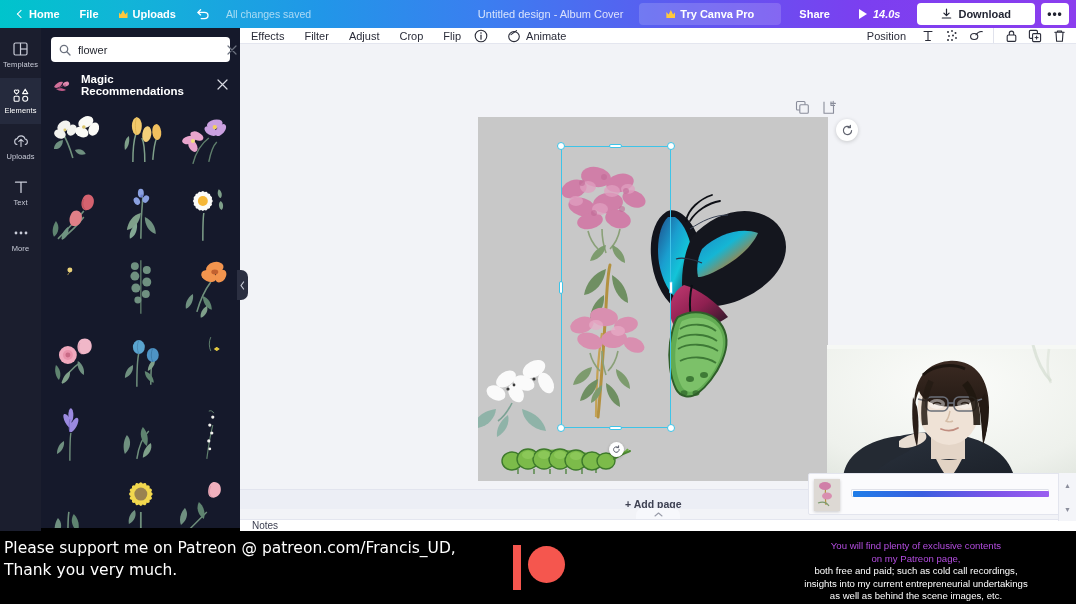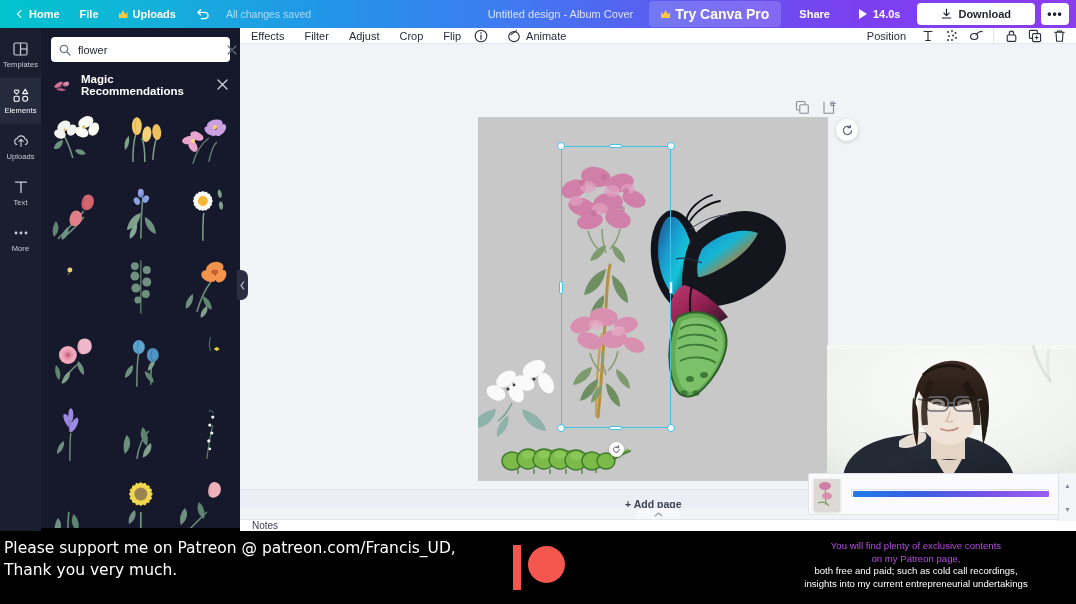--- a/index.html
+++ b/index.html
@@ -21,26 +21,26 @@
   .tb-item {
     display: flex; align-items: center; gap: 5px;
     padding: 4px 10px; border-radius: 4px; cursor: pointer;
     font-weight: 600; white-space: nowrap;
   }
   .tb-saved { font-weight: 400; color: rgba(255,255,255,.62); padding-left: 6px; font-size: 10.5px; }
   .tb-right { margin-left: auto; display: flex; align-items: center; gap: 6px; padding-right: 7px; }
   .tb-title { font-size: 11px; color: rgba(255,255,255,.80); padding: 4px 10px; border-radius: 4px; cursor: pointer; }
   .btn-pro {
     display: flex; align-items: center; gap: 5px;
-    background: rgba(255,255,255,.16); padding: 5px 12px; border-radius: 4px;
-    font-weight: 700; font-size: 14px; cursor: pointer;
+    background: rgba(255,255,255,.16); padding: 5px 27px; border-radius: 4px;
+    font-weight: 700; font-size: 11px; cursor: pointer;
   }
   .crown { width: 9px; height: 8px; background: #ffc83d; clip-path: polygon(0% 100%,0% 25%,25% 55%,50% 0%,75% 55%,100% 25%,100% 100%); }
   .btn-share { padding: 5px 12px; border-radius: 4px; font-weight: 700; font-size: 11px; cursor: pointer; }
-  .btn-time { display: flex; align-items: center; gap: 6px; padding: 5px 11px; border-radius: 4px; font-weight: 700; font-size: 11px; cursor: pointer; }
+  .btn-time { display: flex; align-items: center; gap: 6px; padding: 5px 11px; border-radius: 4px; font-weight: 700; font-size: 11px; cursor: pointer; font-style: italic; }
   .play-tri { width: 0; height: 0; border-left: 8px solid #fff; border-top: 5px solid transparent; border-bottom: 5px solid transparent; }
   .btn-dl {
     display: flex; align-items: center; gap: 6px; background: #fff; color: #1f2230;
     padding: 5px 24px; border-radius: 4px; font-weight: 700; font-size: 11px; cursor: pointer;
   }
   .btn-more-top {
     width: 28px; height: 22px; background: #fff; color: #1f2230; border-radius: 4px;
     display: flex; align-items: center; justify-content: center; font-weight: 800;
     letter-spacing: 1px; font-size: 12px; cursor: pointer;
   }
@@ -980,16 +980,17 @@
     </div>
     <div class="patreon-logo">
       <div class="plog-bar"></div>
       <div class="plog-circle"></div>
     </div>
     <div class="cap-right">
       <div class="cap-purple">You will find plenty of exclusive contents</div>
       <div class="cap-purple">on my Patreon page,</div>
       <div>both free and paid; such as cold call recordings,</div>
       <div>insights into my current entrepreneurial undertakings</div>
+      <div>as well as behind the scene images, etc.</div>
     </div>
   </div>
 
 </div>
 
 </body></html>

